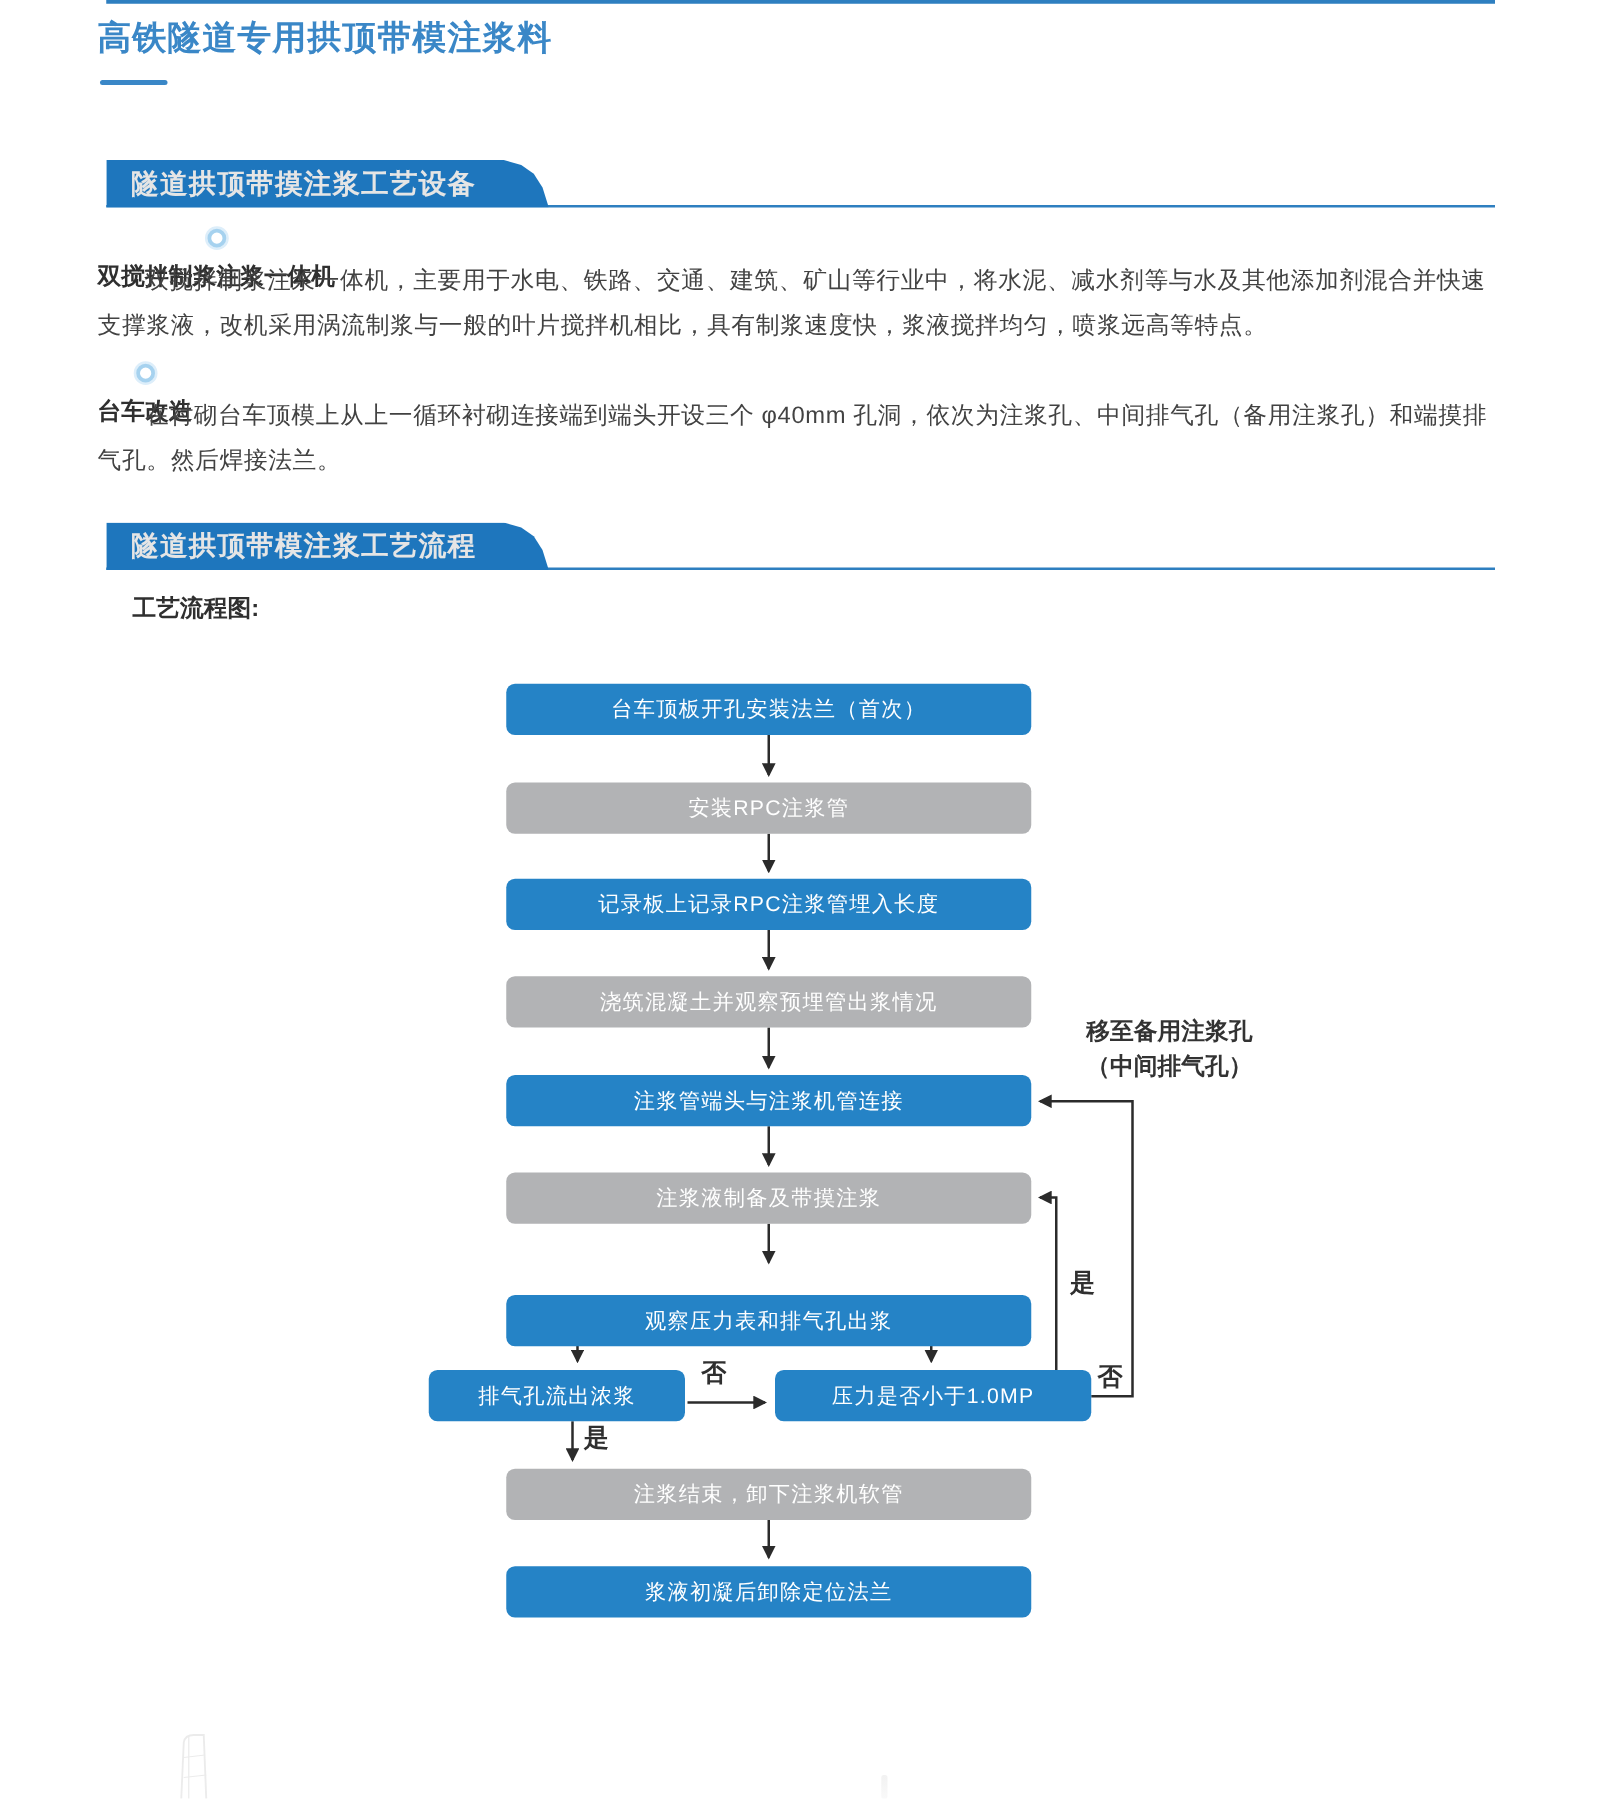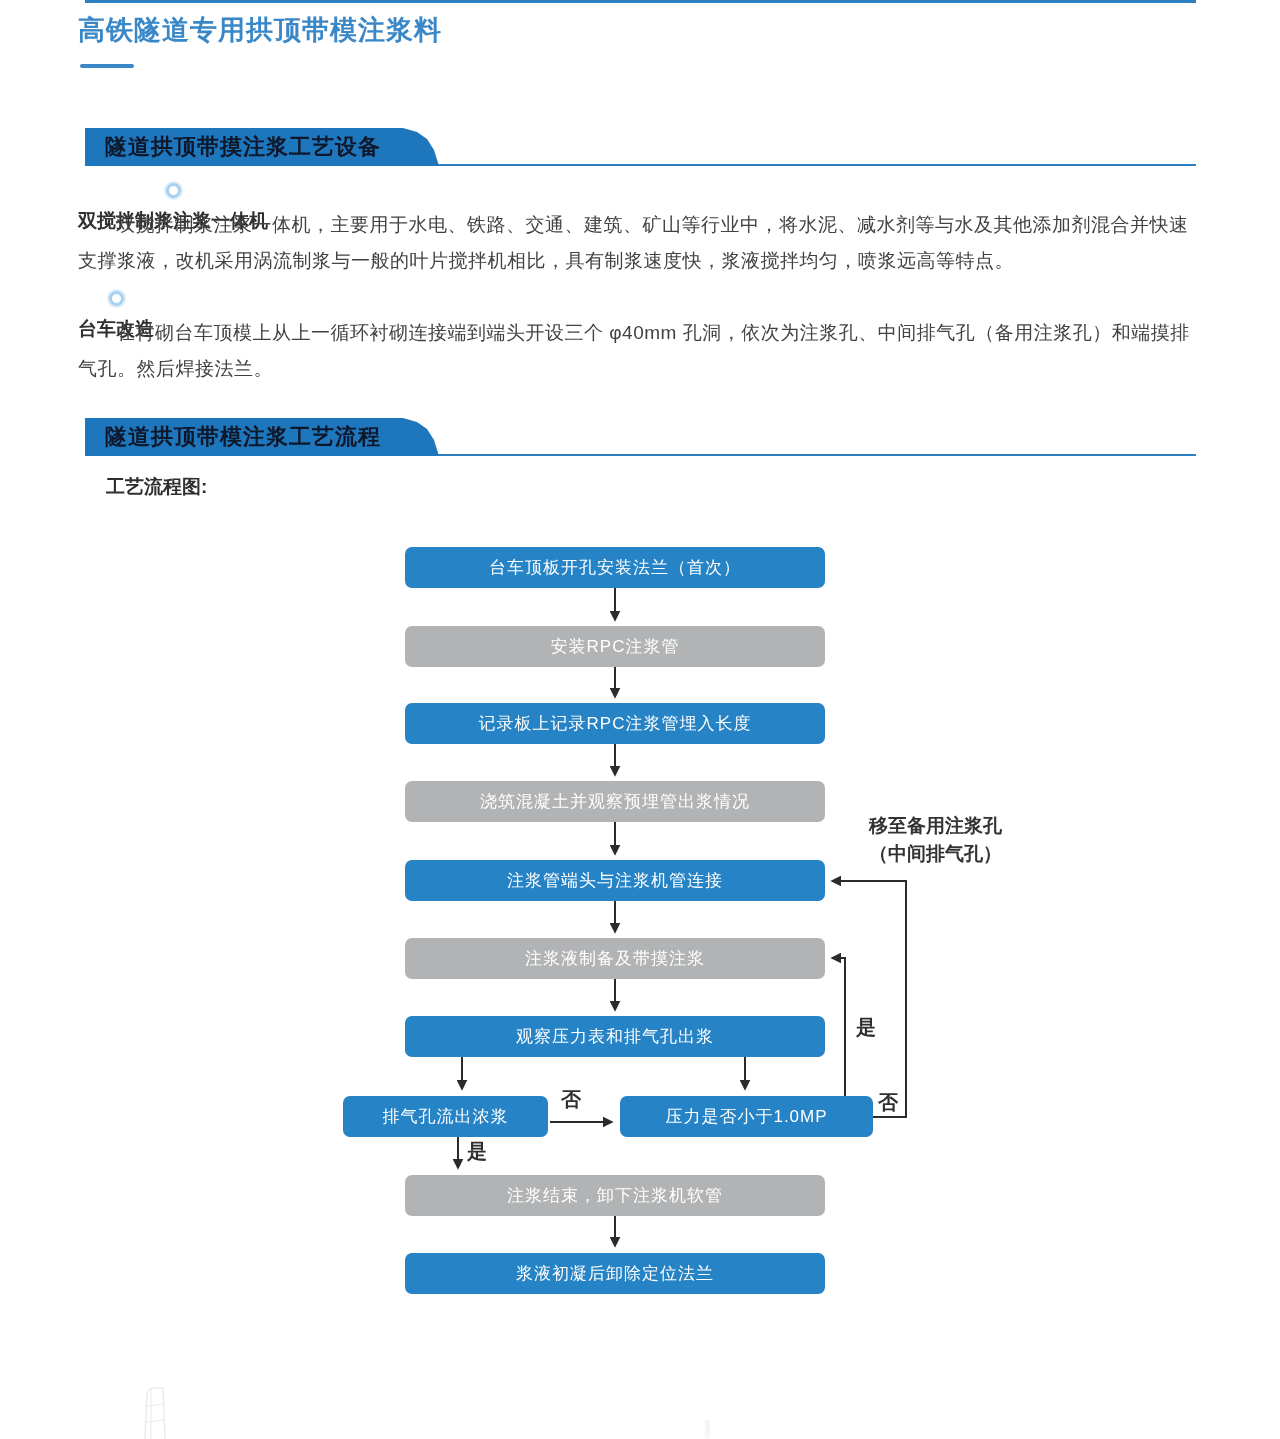--- a/index.html
+++ b/index.html
@@ -15,21 +15,21 @@
   .top-strip{left:85px;top:0;width:1111px;height:3px;background:#2e7fc0;}
 
   
   .page-title{left:78px;top:12px;font-size:27px;font-weight:bold;color:#3a87c7;letter-spacing:1px;}
   .title-underline{left:80px;top:64px;width:54px;height:4px;background:#3a87c7;border-radius:2px;}
 
   
   .section-rule{height:2px;background:#2e7fc0;width:1111px;left:85px;}
   .section-badge{
     left:85px;height:38px;line-height:38px;
-    background:#1e76bd;color:#0f172a;font-size:22px;font-weight:bold;
+    background:#1e76bd;color:#e5e5e5;font-size:22px;font-weight:bold;
     padding:0 58px 0 20px;letter-spacing:1px;
     clip-path:polygon(0 0, calc(100% - 36px) 0, calc(100% - 22px) 4px, calc(100% - 12px) 11px, calc(100% - 5px) 22px, 100% 100%, 0 100%);
   }
 
   
   .item-heading{left:78px;display:flex;align-items:center;gap:10px;font-size:19px;font-weight:bold;color:#2f2f2f;flex-direction:column;}
   .ring{width:9px;height:9px;border:3px solid #a6d2ef;border-radius:50%;background:#fff;box-shadow:0 0 0 2px #ddeefa;flex:0 0 auto;}
 
   .para{left:78px;width:1124px;font-size:19px;line-height:36px;color:#424242;text-indent:2em;letter-spacing:0.5px;}
 
@@ -106,21 +106,21 @@
       <path d="M873,577 H906 V341 H832" marker-end="url(#arr)"></path>
     </g>
   </svg>
 
   <div class="fbox blue center" style="top:7px">台车顶板开孔安装法兰（首次）</div>
   <div class="fbox gray center" style="top:86px">安装RPC注浆管</div>
   <div class="fbox blue center" style="top:163px">记录板上记录RPC注浆管埋入长度</div>
   <div class="fbox gray center" style="top:241px">浇筑混凝土并观察预埋管出浆情况</div>
   <div class="fbox gray center" style="top:398px">注浆液制备及带摸注浆</div>
   <div class="fbox blue center" style="top:320px">注浆管端头与注浆机管连接</div>
-  <div class="fbox blue center" style="top:476px">观察压力表和排气孔出浆</div>
+  <div class="fbox blue center" style="top:496px">观察压力表和排气孔出浆</div>
   <div class="fbox blue" style="top:556px;left:343px;width:205px">排气孔流出浓浆</div>
   <div class="fbox blue" style="top:556px;left:620px;width:253px">压力是否小于1.0MP</div>
   <div class="fbox gray center" style="top:635px">注浆结束，卸下注浆机软管</div>
   <div class="fbox blue center" style="top:713px">浆液初凝后卸除定位法兰</div>
 
   <div class="decision-label" style="left:561px;top:548px">否</div>
   <div class="decision-label" style="left:467px;top:600px">是</div>
   <div class="decision-label" style="left:856px;top:476px">是</div>
   <div class="decision-label" style="left:878px;top:551px">否</div>
 

